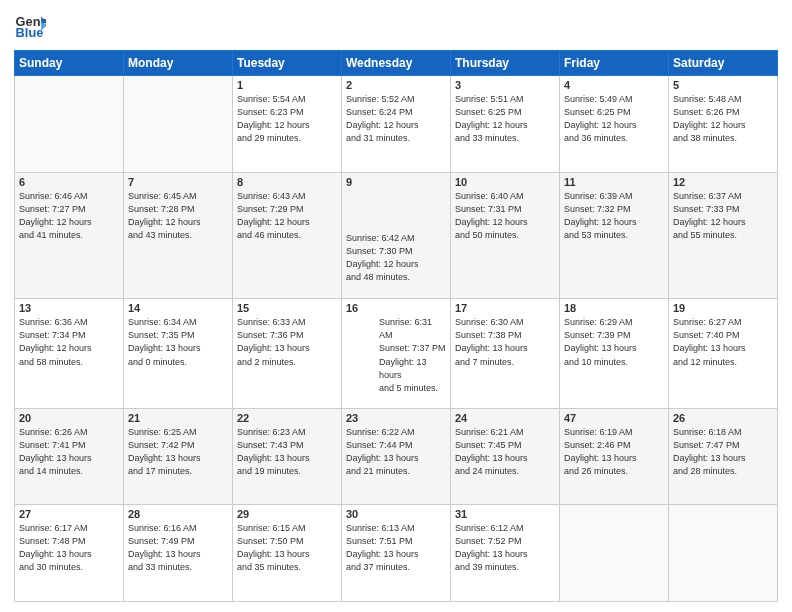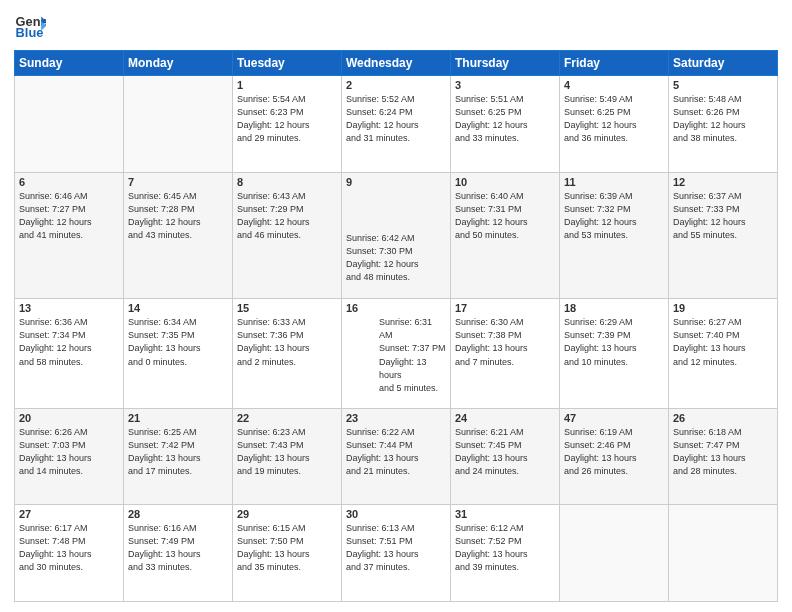--- a/index.html
+++ b/index.html
@@ -258,21 +258,21 @@
             <div class="day-info" style="white-space: pre-line;">Sunrise: 6:27 AM
 Sunset: 7:40 PM
 Daylight: 13 hours
 and 12 minutes.</div>
           </td>
         </tr>
         <tr>
           <td>
             <span class="day-num">20</span>
             <div class="day-info" style="white-space: pre-line;">Sunrise: 6:26 AM
-Sunset: 7:03 PM
+Sunset: 7:41 PM
 Daylight: 13 hours
 and 14 minutes.</div>
           </td>
           <td>
             <span class="day-num">21</span>
             <div class="day-info" style="white-space: pre-line;">Sunrise: 6:25 AM
 Sunset: 7:42 PM
 Daylight: 13 hours
 and 17 minutes.</div>
           </td>

